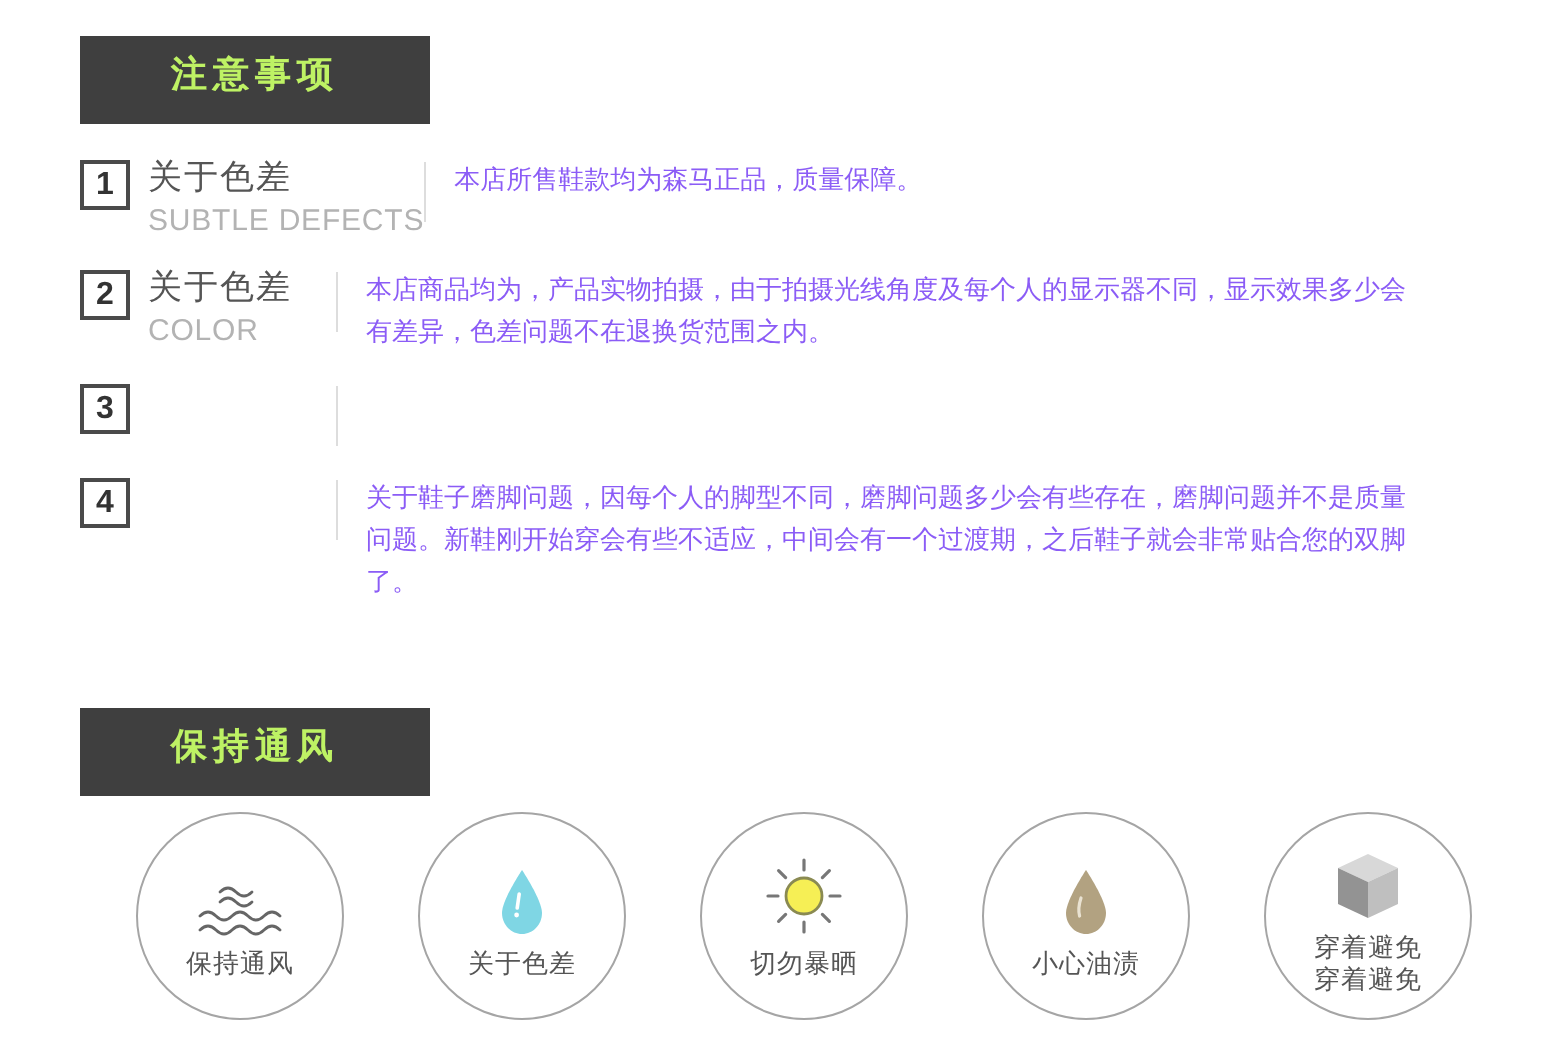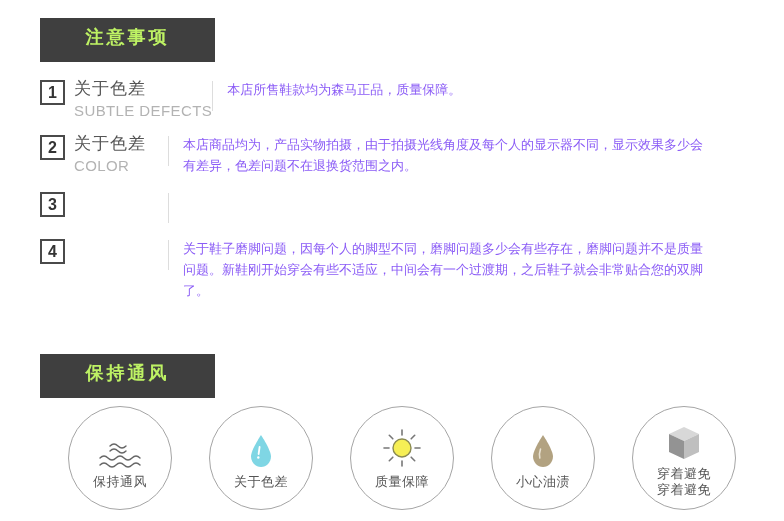--- a/index.html
+++ b/index.html
@@ -125,21 +125,21 @@
           <line x1="3" y1="21" x2="8" y2="21"></line>
           <line x1="34" y1="21" x2="39" y2="21"></line>
           <line x1="8.3" y1="8.3" x2="11.8" y2="11.8"></line>
           <line x1="30.2" y1="30.2" x2="33.7" y2="33.7"></line>
           <line x1="8.3" y1="33.7" x2="11.8" y2="30.2"></line>
           <line x1="30.2" y1="11.8" x2="33.7" y2="8.3"></line>
         </g>
         <circle cx="21" cy="21" r="9" fill="#f6ef55" stroke="#8a8a52" stroke-width="1.4"></circle>
       </svg>
     </div>
-    <div class="circle-label">质量保障</div>
+    <div class="circle-label">切勿暴晒</div>
   </div>
 
   <div class="care-circle">
     <div class="circle-icon">
       <svg width="28" height="36" viewBox="0 0 28 36">
         <path d="M14 2 C14 2 4 17 4 23.5 C4 29.3 8.5 34 14 34 C19.5 34 24 29.3 24 23.5 C24 17 14 2 14 2 Z" fill="#b2a281"></path>
         <path d="M11.5 16 C10.5 19 10 22 10.8 25" stroke="#e9e2d2" stroke-width="1.6" stroke-linecap="round" fill="none"></path>
       </svg>
     </div>
     <div class="circle-label">小心油渍</div>

